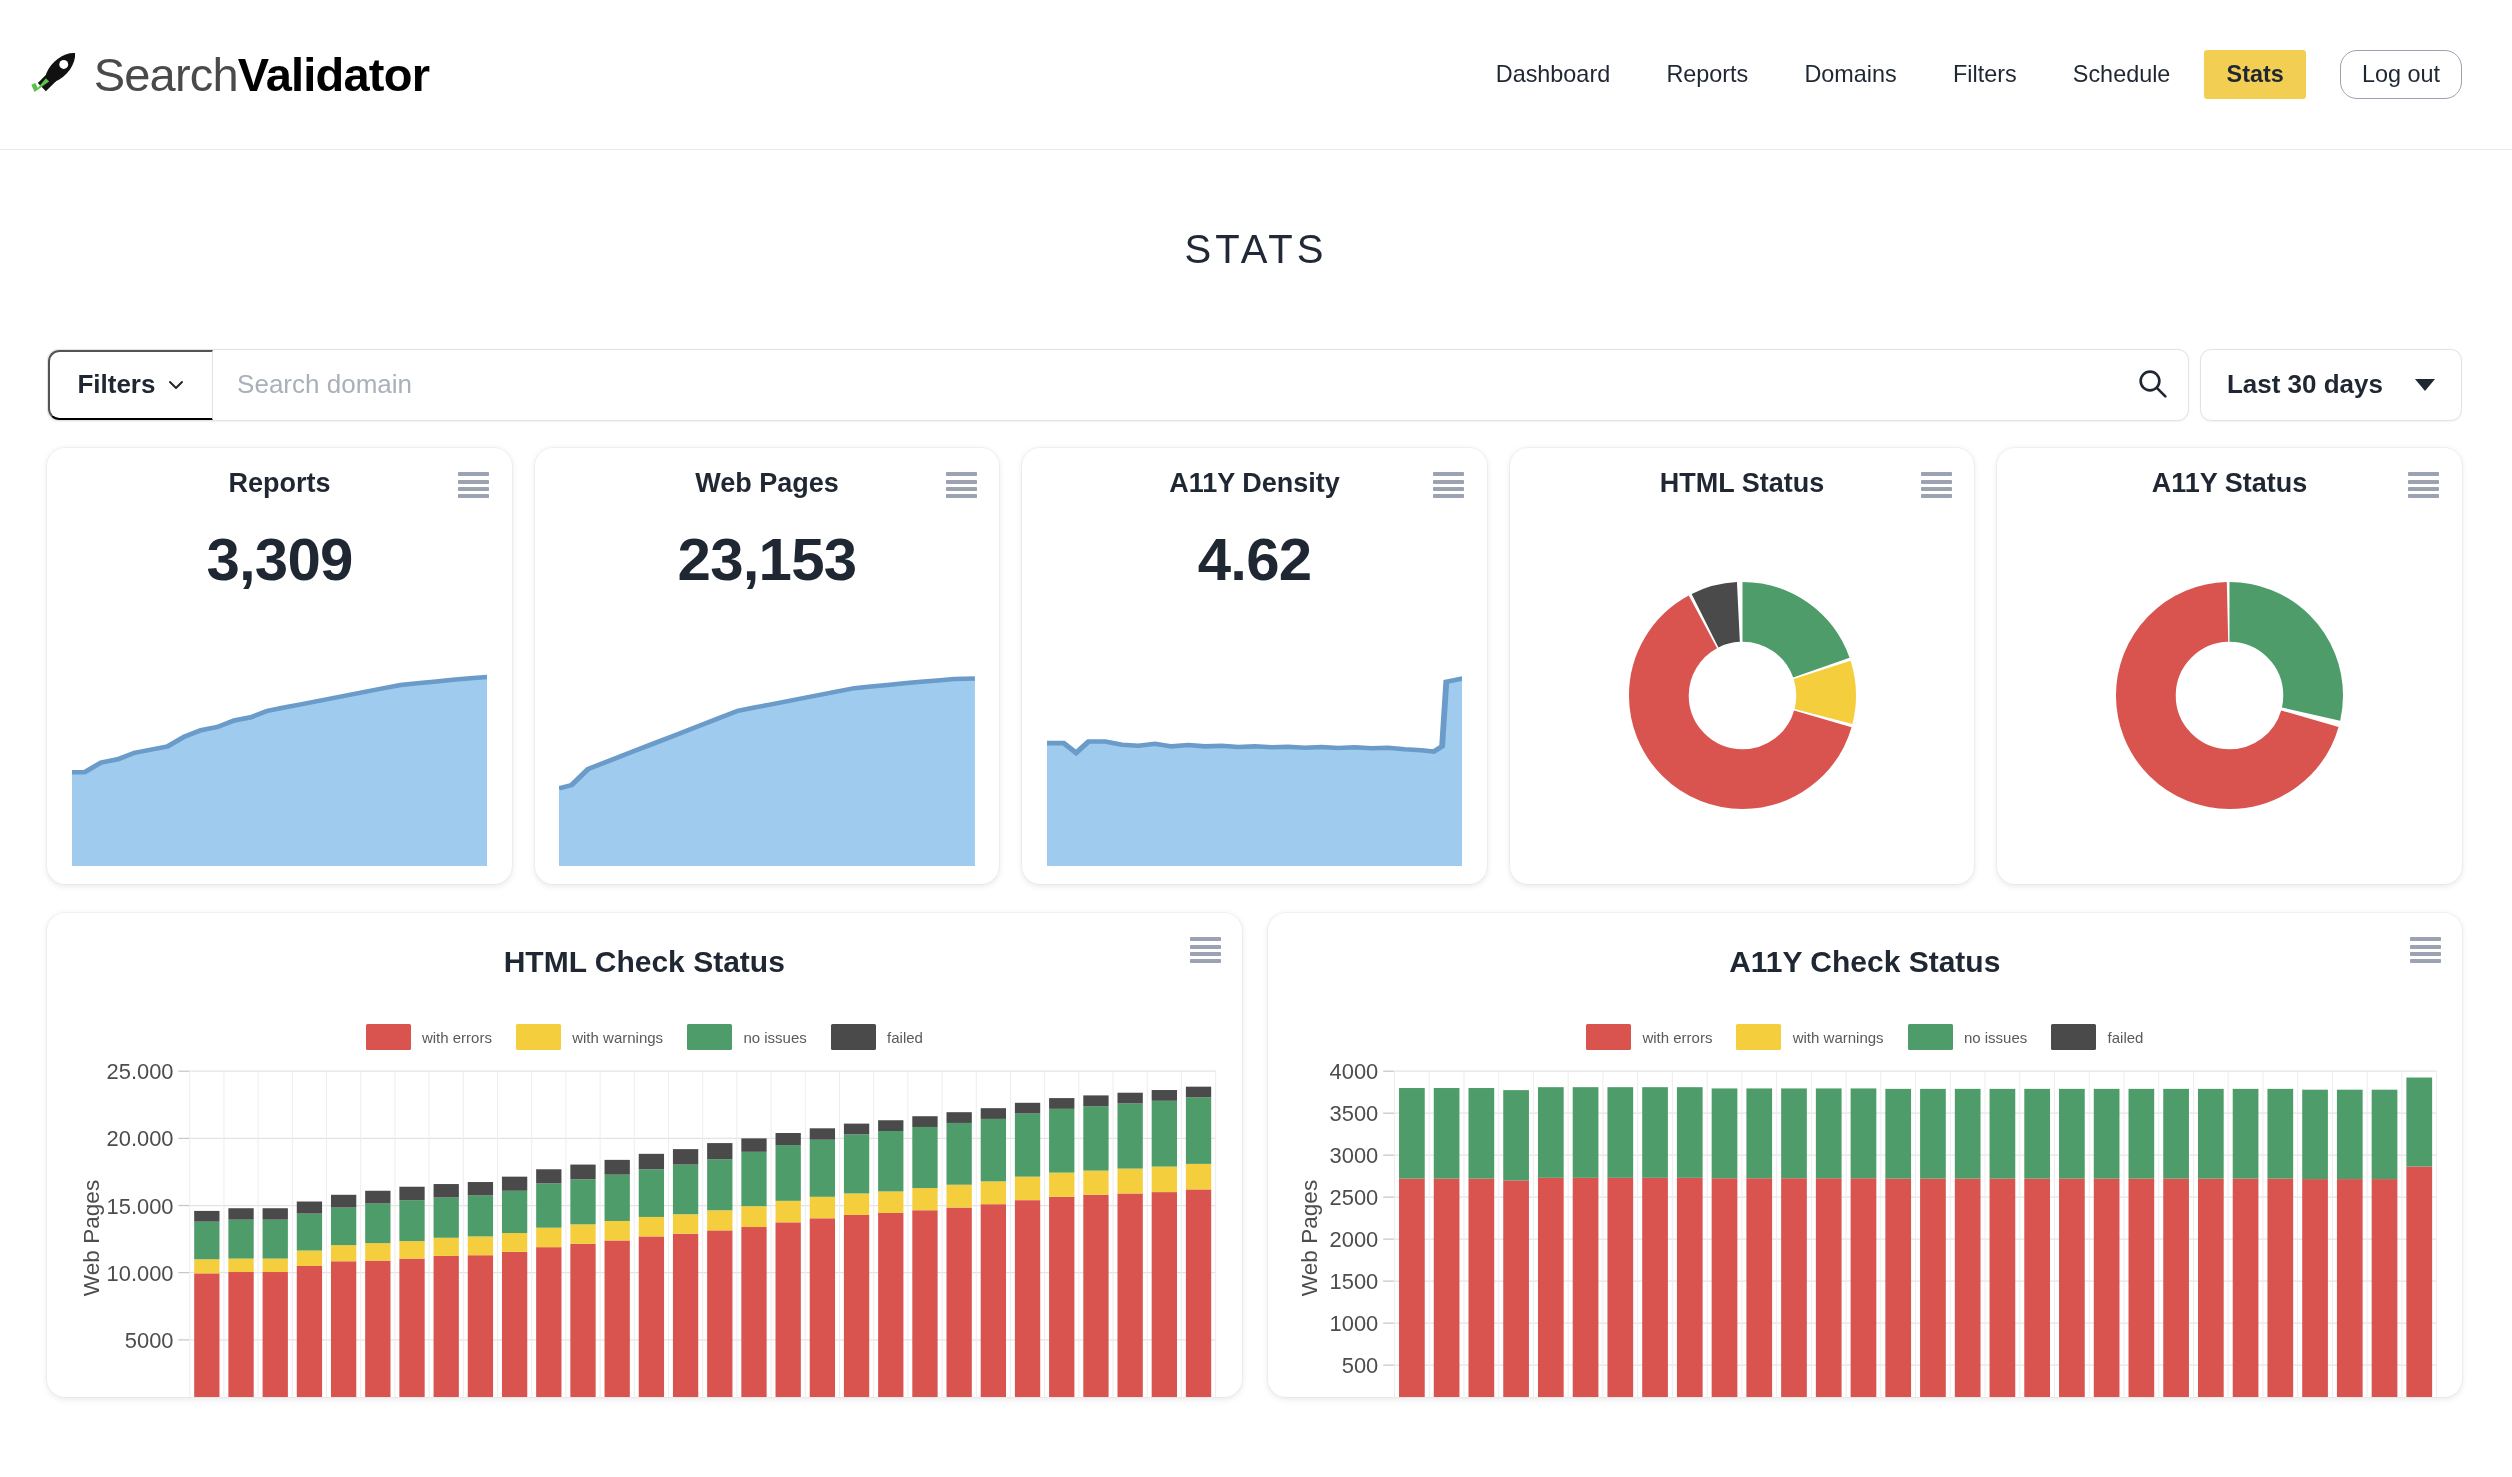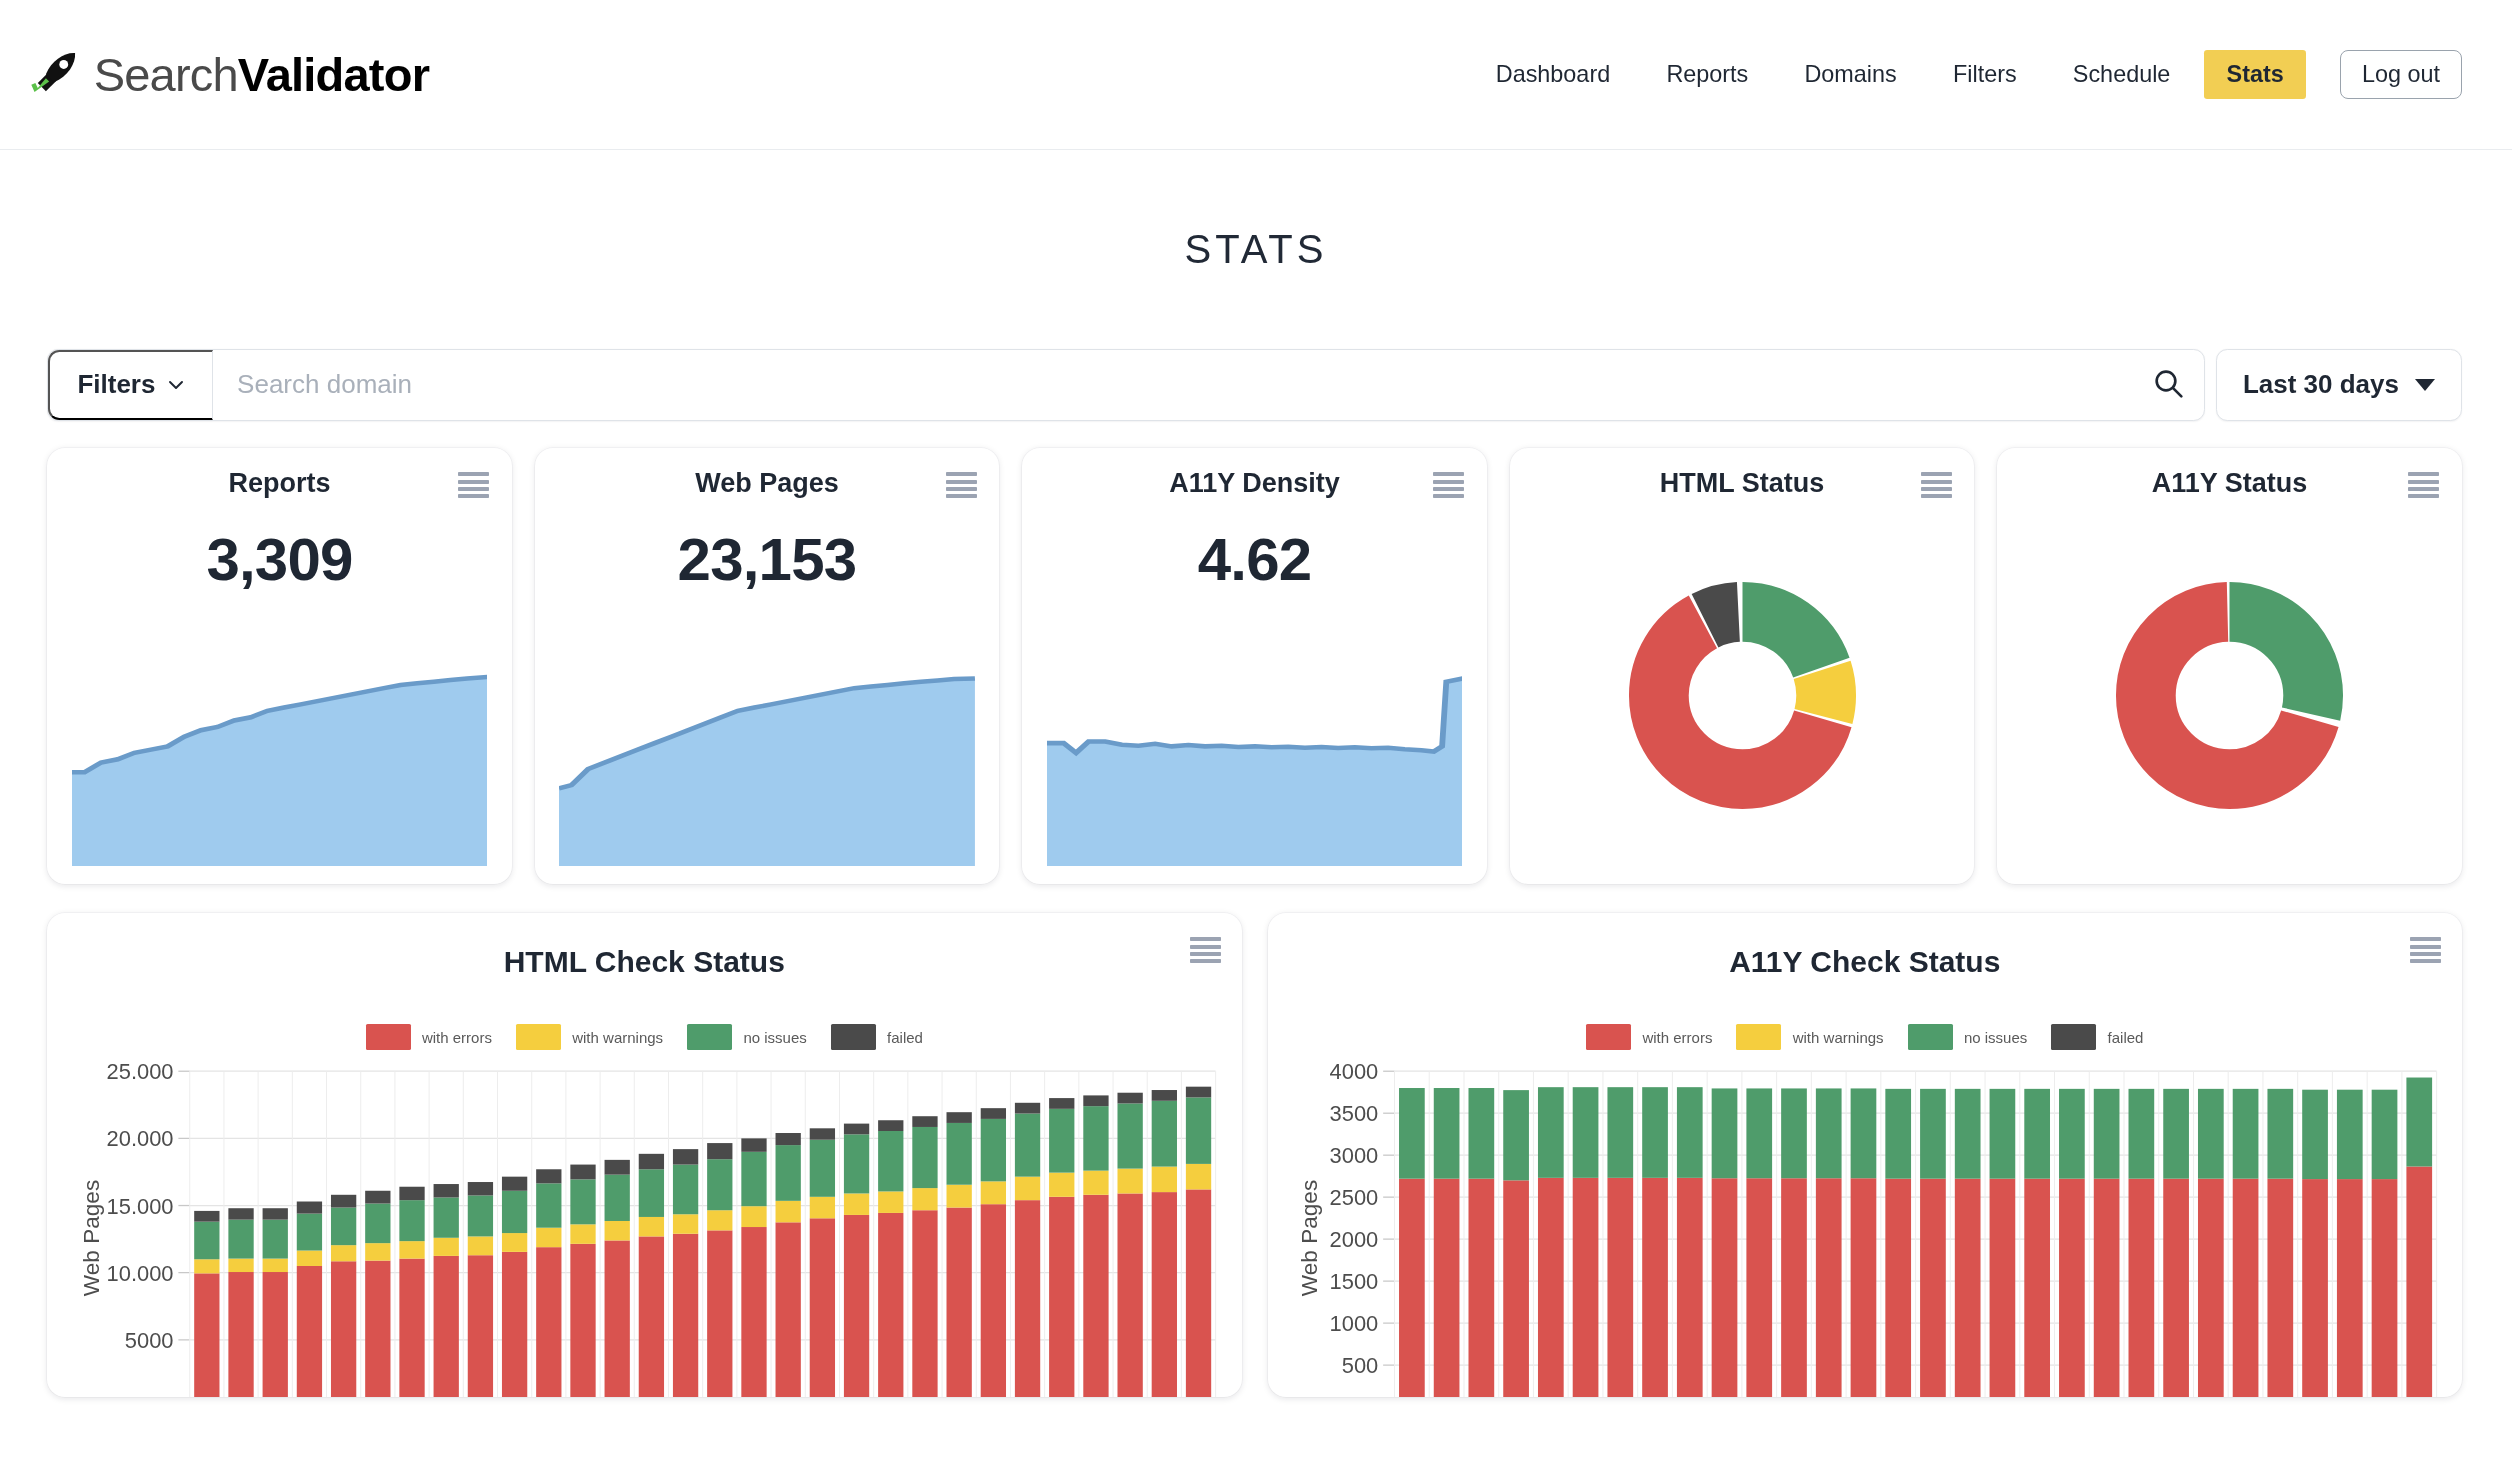--- a/index.html
+++ b/index.html
@@ -20,21 +20,21 @@
   .brand-text .validator { color: #000; font-weight: 700; }
 
   .mainnav { display: flex; align-items: center; gap: 11px; }
   .navlink {
     font-size: 23.4px; color: #1f2733; text-decoration: none;
     padding: 11.3px 22.6px; white-space: nowrap;
   }
   .navlink.active { background: #f2ce53; color: #1f2733; font-weight: 700; border-radius: 3.2px; }
   .logout {
     font-size: 23.4px; color: #1f2733; border: 1.6px solid #9aa3ad;
-    border-radius: 8px; padding: 9.7px 21px; margin-left: 22.6px; background: #fff;
+    border-radius: 17px; padding: 9.7px 21px; margin-left: 22.6px; background: #fff;
     white-space: nowrap; font-family: inherit; cursor: pointer;
   }
 
   
   .page-title {
     text-align: center; font-size: 40px; font-weight: 400;
     letter-spacing: 4px; color: #212936; margin-top: 77px;
   }
 
   
@@ -61,21 +61,21 @@
     padding: 19.4px 24px; color: #1f2733; font-family: inherit; background: transparent;
   }
   .search-input::placeholder { color: #a9b0ba; }
   .search-btn {
     display: flex; align-items: center; justify-content: center;
     width: 71px; background: transparent; border: none; cursor: pointer;
     border-radius: 0 11.3px 11.3px 0;
   }
   .search-btn svg { width: 32px; height: 32px; }
   .range-select {
-    display: flex; align-items: center; justify-content: space-between; gap: 16px;
+    display: flex; align-items: center; justify-content: space-between; gap: 32px;
     min-width: 239px; padding: 0 26px;
     border: 1.6px solid #dfe3e8; border-radius: 11.3px; background: #fff;
     font-size: 26px; font-weight: 700; color: #1f2733;
     font-family: inherit; cursor: pointer;
     box-shadow: 0 0.8px 1.6px rgba(16,24,40,.05);
   }
   .caret { width: 0; height: 0; border-left: 10.5px solid transparent;
            border-right: 10.5px solid transparent; border-top: 12px solid #1f2733; }
 
   

